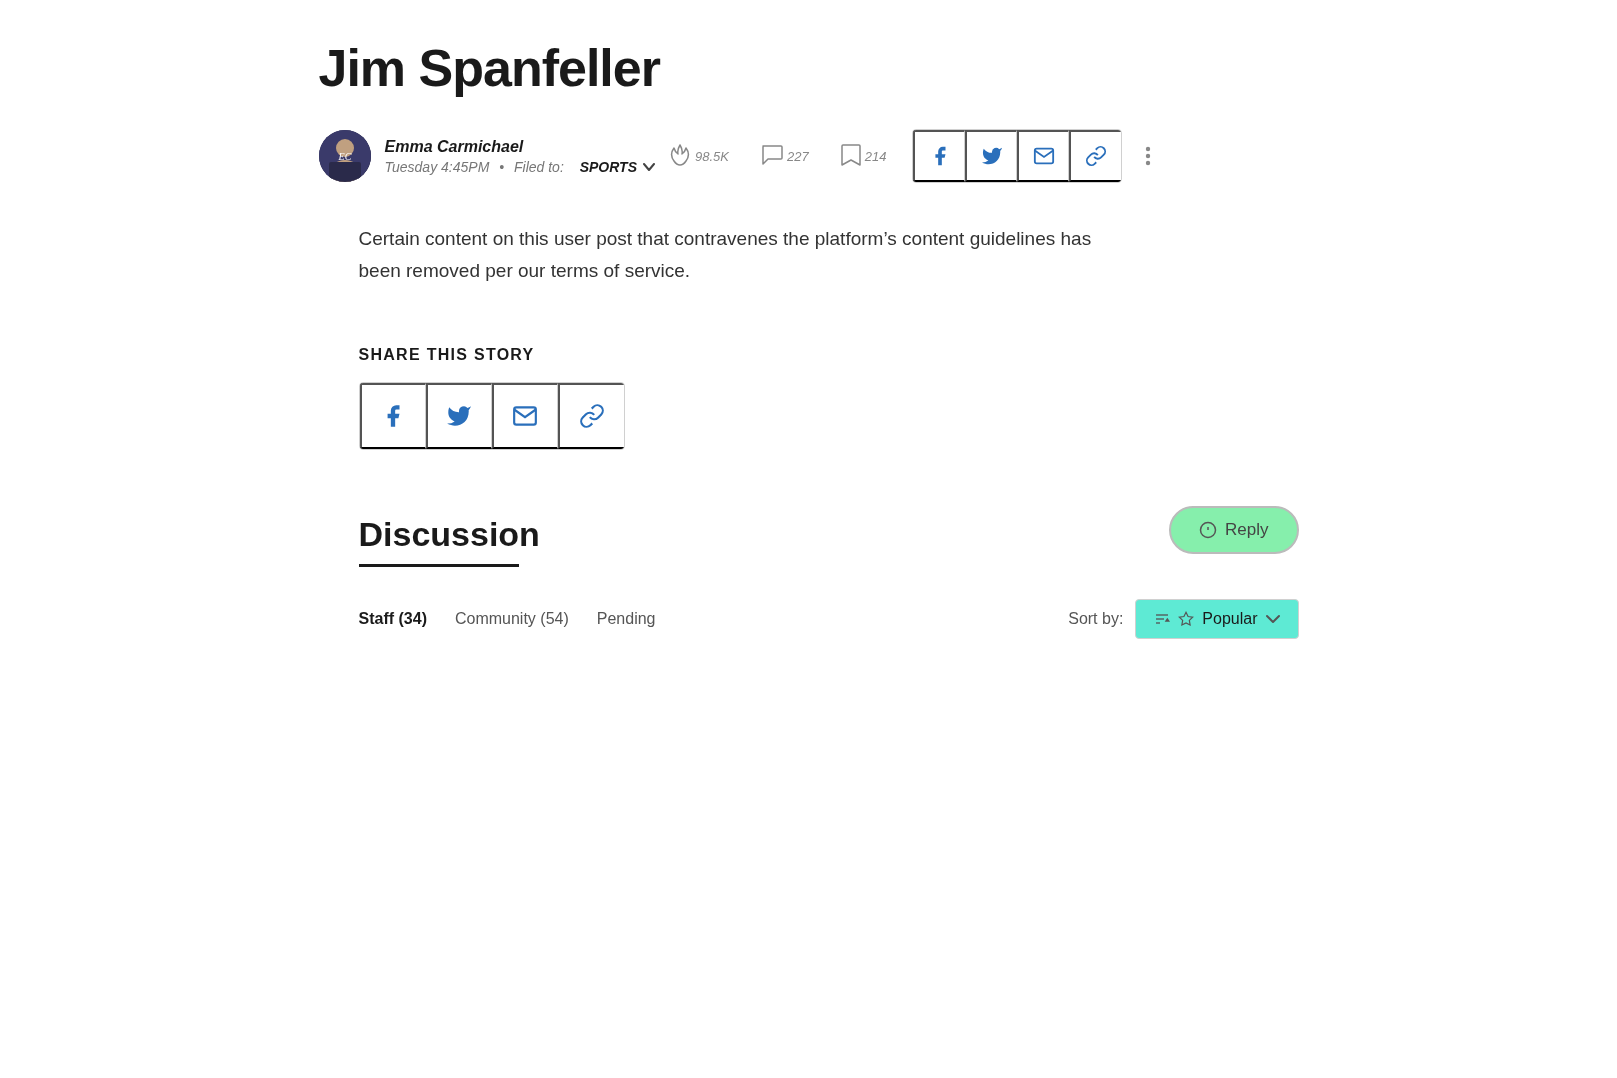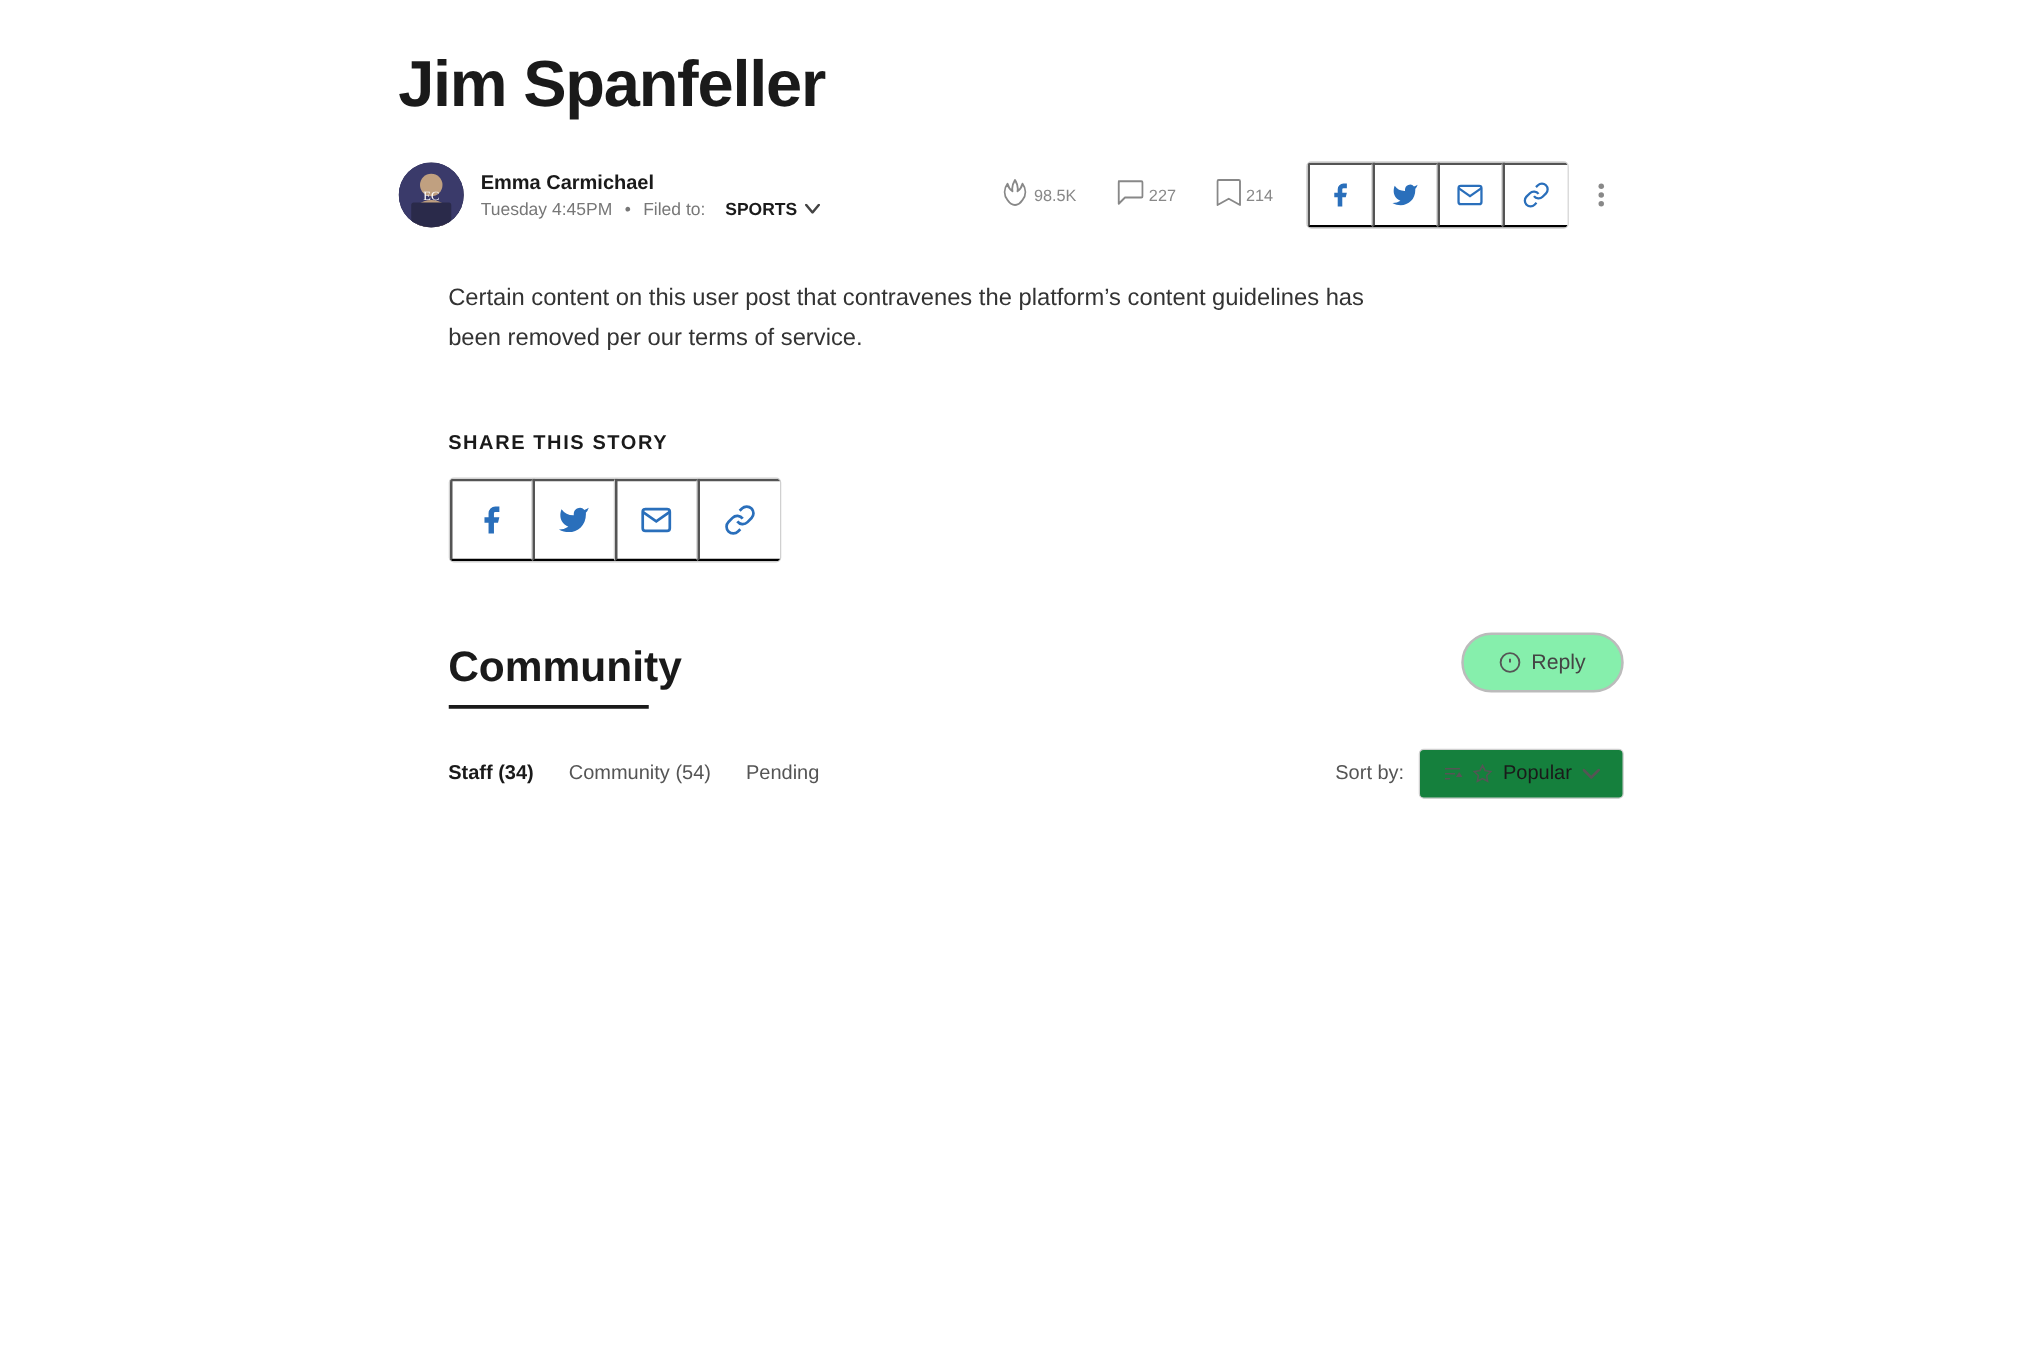--- a/index.html
+++ b/index.html
@@ -18,22 +18,23 @@
     .article-title {
       font-size: 52px;
       font-weight: 800;
       line-height: 1.1;
       margin-bottom: 32px;
       letter-spacing: -1px;
     }
     .meta-row {
       display: flex;
       align-items: center;
-      justify-content: space-between;
+      justify-content: flex-start;
       margin-bottom: 40px;
+      font-style: italic;
     }
     .author-section {
       display: flex;
       align-items: center;
       gap: 14px;
     }
     .avatar {
       width: 52px;
       height: 52px;
       border-radius: 50%;
@@ -246,21 +247,21 @@
       font-size: 16px;
       color: #555;
     }
     .sort-select {
       display: flex;
       align-items: center;
       gap: 8px;
       padding: 10px 18px;
       border: 1.5px solid #d0d0d0;
       border-radius: 4px;
-      background: #15803d;
+      background: #5eead4;
       font-size: 16px;
       color: #1a1a1a;
       cursor: pointer;
     }
     .sort-text {
       font-weight: 500;
     }
 
     
     .icon-svg {
@@ -395,21 +396,21 @@
         <svg width="26" height="26" viewBox="0 0 24 24" fill="none" stroke="#2a6fbb" stroke-width="2">
           <path d="M10 13a5 5 0 0 0 7.54.54l3-3a5 5 0 0 0-7.07-7.07l-1.72 1.71"></path>
           <path d="M14 11a5 5 0 0 0-7.54-.54l-3 3a5 5 0 0 0 7.07 7.07l1.71-1.71"></path>
         </svg>
       </button>
     </div>
   </div>
 
   <div class="discussion-section">
     <div class="discussion-header">
-      <h2 class="discussion-title">Community</h2>
+      <h2 class="discussion-title">Discussion</h2>
       <button class="reply-button">
         <svg width="18" height="18" viewBox="0 0 24 24" fill="none" stroke="#555" stroke-width="2">
           <path d="M12 22C6.477 22 2 17.523 2 12S6.477 2 12 2s10 4.477 10 10-4.477 10-10 10z"></path>
           <path d="M12 8v4M12 16h.01"></path>
         </svg>
         <span>Reply</span>
       </button>
     </div>
     <div class="discussion-underline"></div>
 

